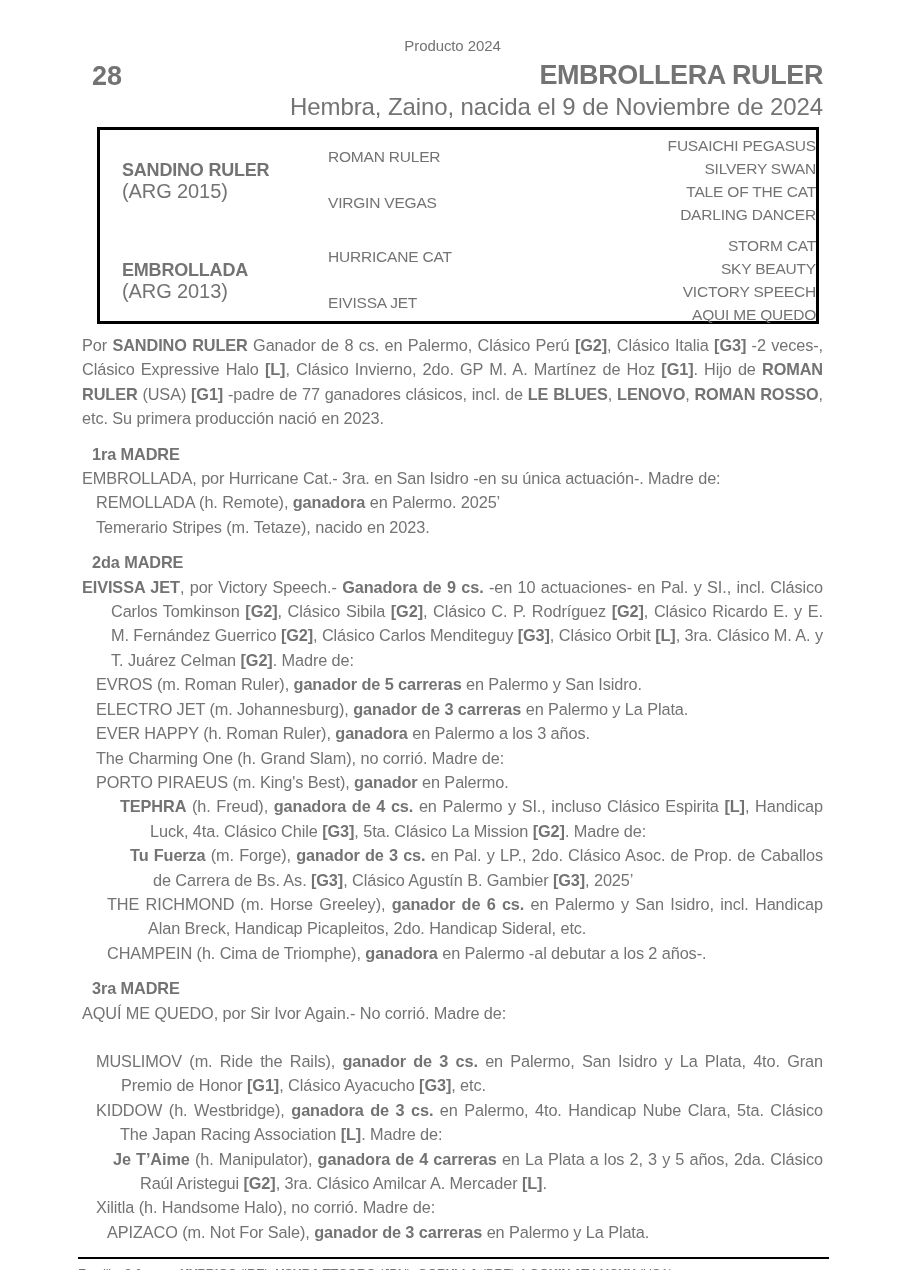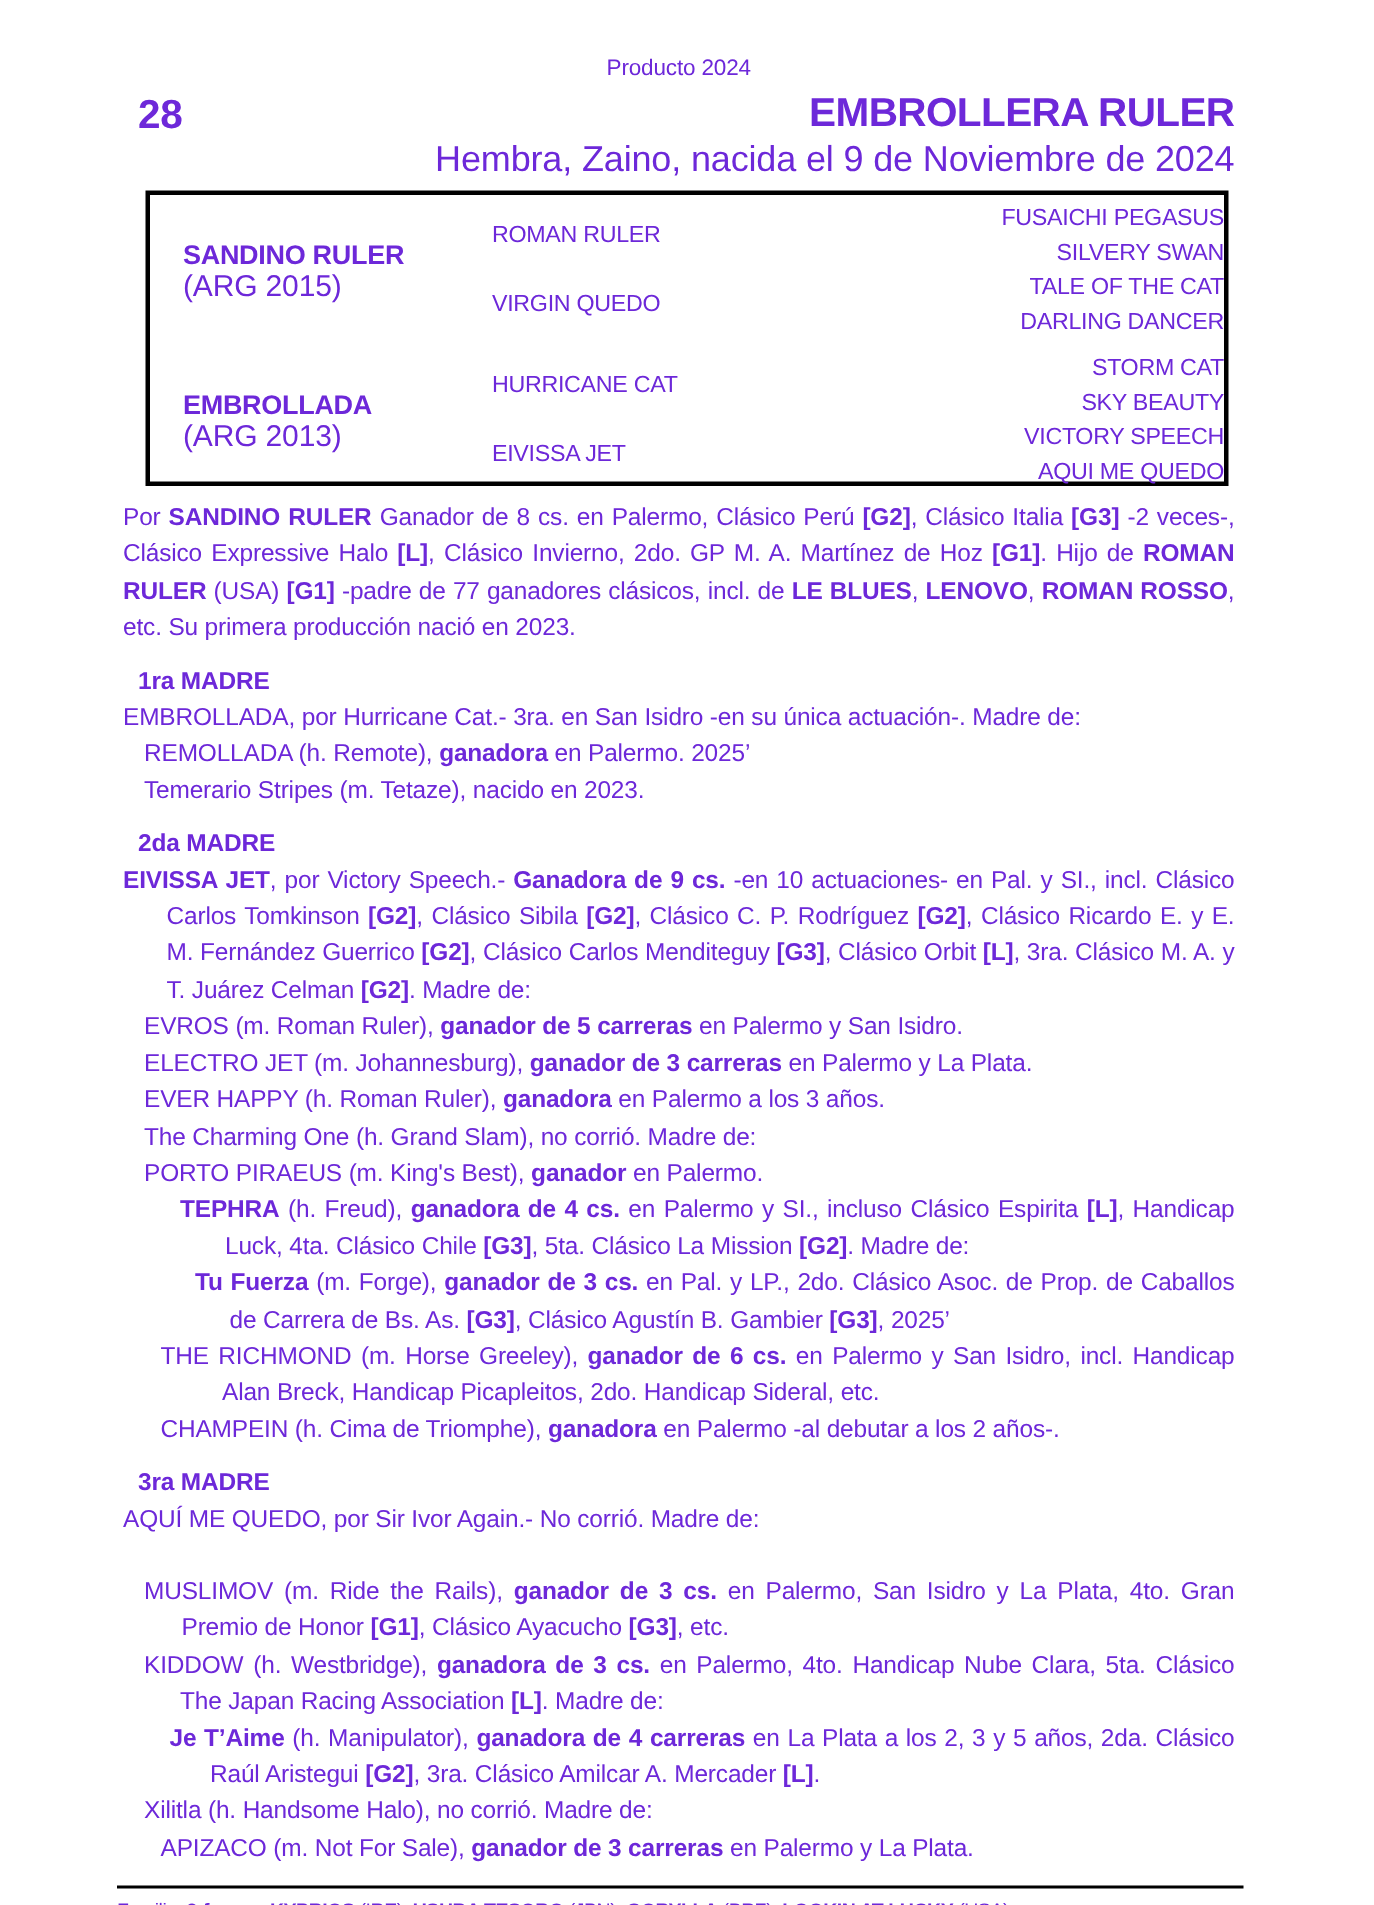--- a/index.html
+++ b/index.html
@@ -1,19 +1,19 @@
 <!DOCTYPE html>
 <html><head>
 <meta charset="utf-8">
 <style>
   html,body{margin:0;padding:0;background:#fff;}
   .page{
     position:relative;
     width:916px;height:1270px;
-    background:#ffffff;color:#6d28d9;
+    background:#ffffff;color:#737373;
     font-family:"Liberation Sans","DejaVu Sans",sans-serif;
     letter-spacing:-0.1px;
     box-sizing:border-box;
     padding:36px 93px 0 82px;
     overflow:hidden;
   }
   .eyebrow{text-align:center;font-size:15px;line-height:19px;}
   .title-row{position:relative;margin-top:3px;height:36px;}
   .lot-number{
     position:absolute;left:10px;top:1px;
@@ -81,21 +81,21 @@
         </div>
         <div class="ped-col23">
           <div class="ped-prow">
             <div class="ped-pname">ROMAN RULER</div>
             <div class="ped-gps">
               <div class="ped-gp">FUSAICHI PEGASUS</div>
               <div class="ped-gp">SILVERY SWAN</div>
             </div>
           </div>
           <div class="ped-prow">
-            <div class="ped-pname">VIRGIN QUEDO</div>
+            <div class="ped-pname">VIRGIN VEGAS</div>
             <div class="ped-gps">
               <div class="ped-gp">TALE OF THE CAT</div>
               <div class="ped-gp">DARLING DANCER</div>
             </div>
           </div>
         </div>
       </div>
       <div class="ped-half">
         <div class="ped-col1">
           <div class="ped-main-name">EMBROLLADA</div>

